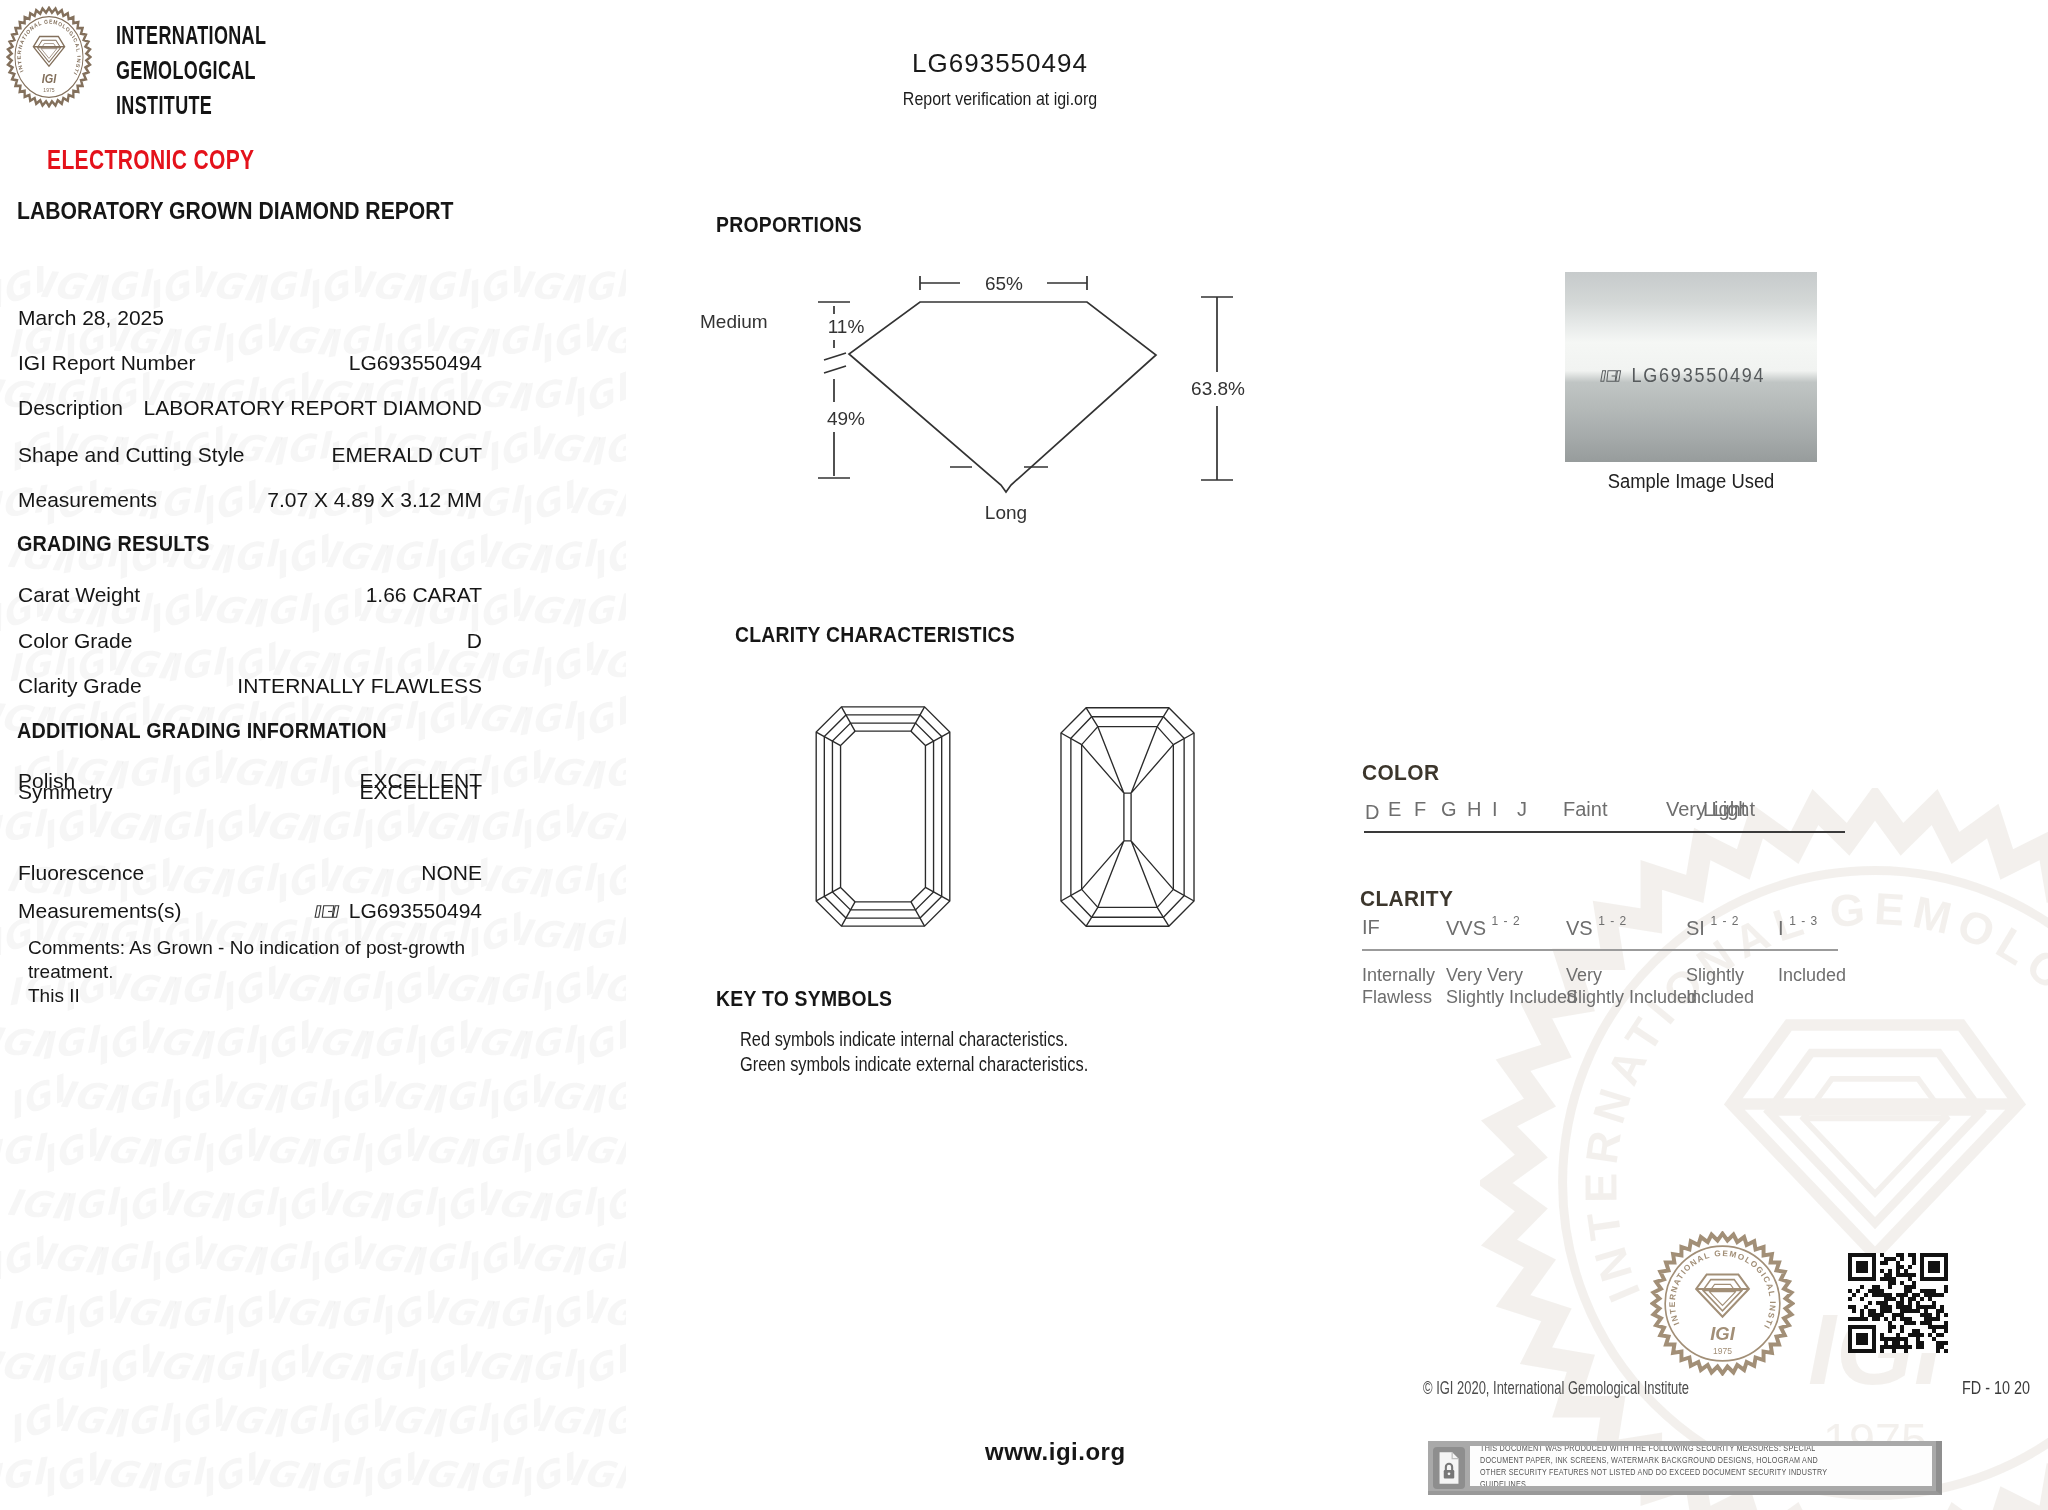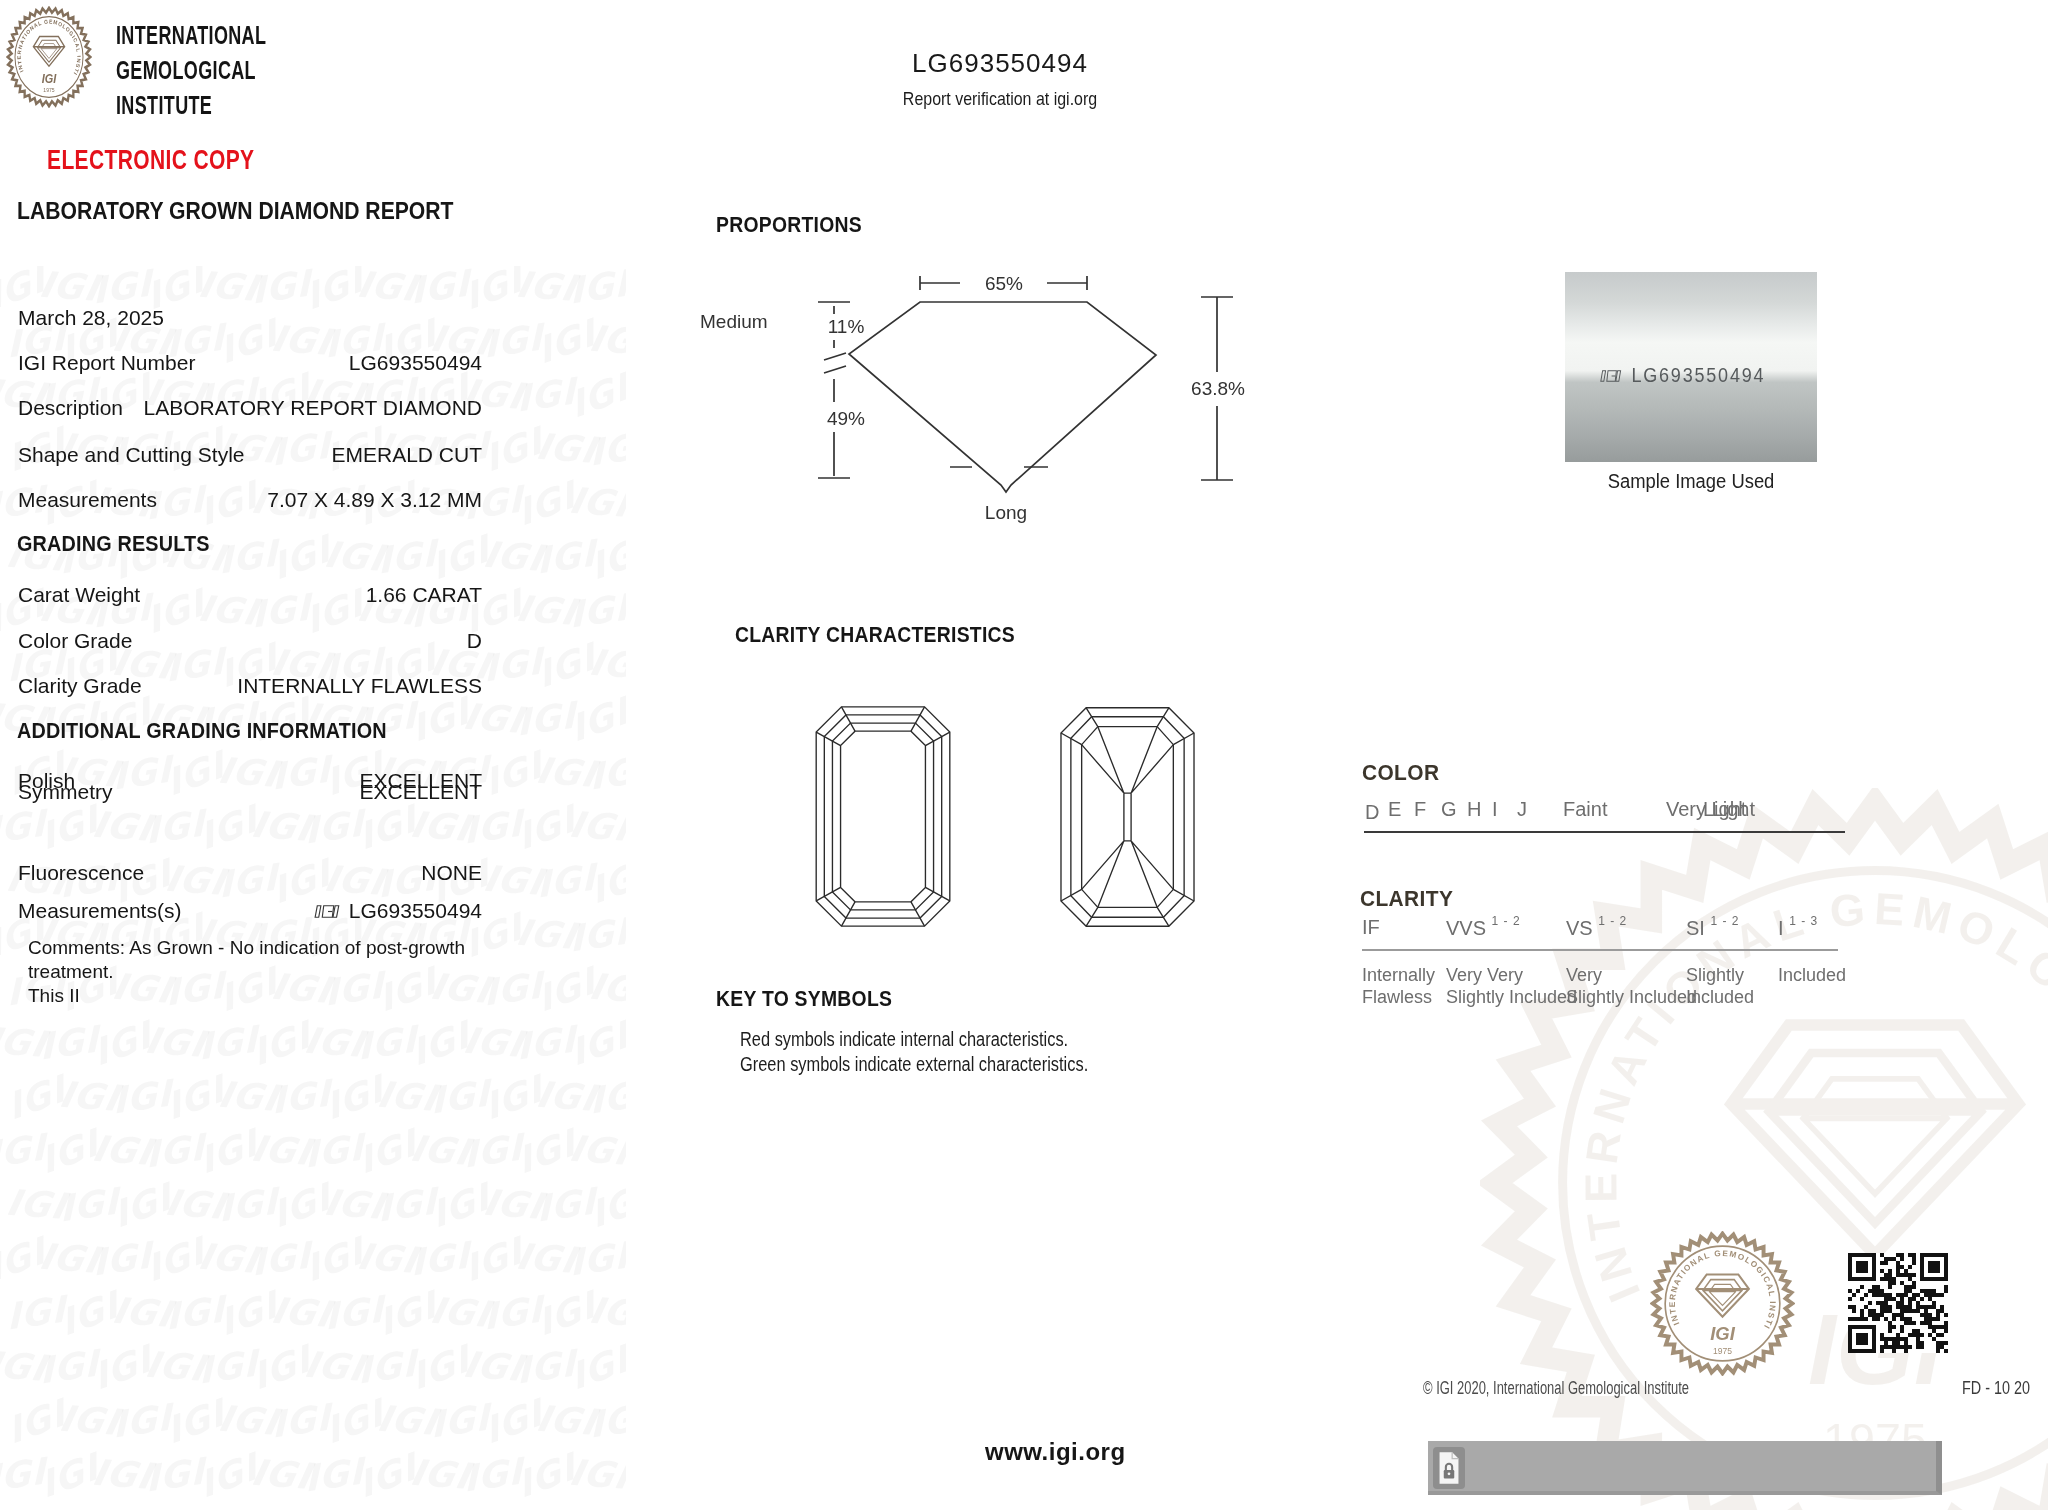--- a/index.html
+++ b/index.html
@@ -811,16 +811,19 @@
   <div class="abs sec-strip">
     <div class="sec-icon">
       <svg width="32" height="42" viewBox="0 0 30 40">
         <path d="M6,5 H18 L24,11 V35 H6 Z" fill="#f5f5f5"></path>
         <path d="M18,5 V11 H24" fill="none" stroke="#bdbdbd" stroke-width="1.2"></path>
         <path d="M12,22 v-3 a3,3 0 0 1 6,0 v3" fill="none" stroke="#777" stroke-width="2"></path>
         <rect x="10" y="22" width="10" height="8" rx="1" fill="#777"></rect>
         <circle cx="15" cy="25.5" r="1.3" fill="#f5f5f5"></circle>
       </svg>
     </div>
+    <div class="sec-white">
+      <div class="sec-text">THIS DOCUMENT WAS PRODUCED WITH THE FOLLOWING SECURITY MEASURES:  SPECIAL DOCUMENT PAPER, INK SCREENS, WATERMARK BACKGROUND DESIGNS, HOLOGRAM AND OTHER SECURITY FEATURES NOT LISTED AND DO EXCEED DOCUMENT SECURITY INDUSTRY GUIDELINES.</div>
+    </div>
   </div>
 
   <div class="abs site">www.igi.org</div>
 </div>
 
 </body></html>

